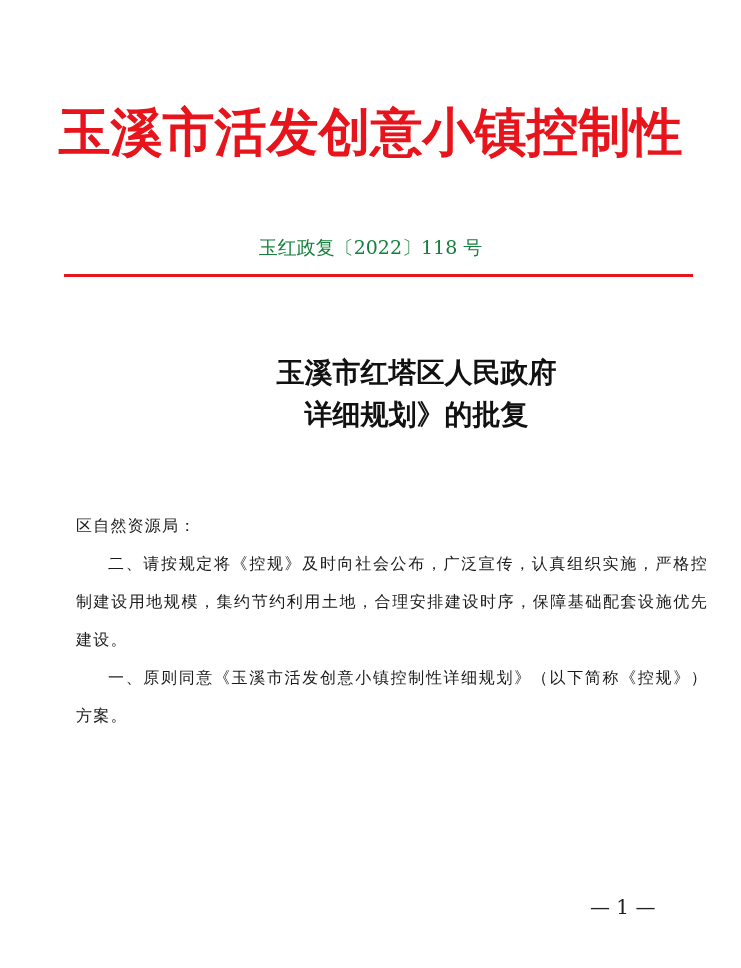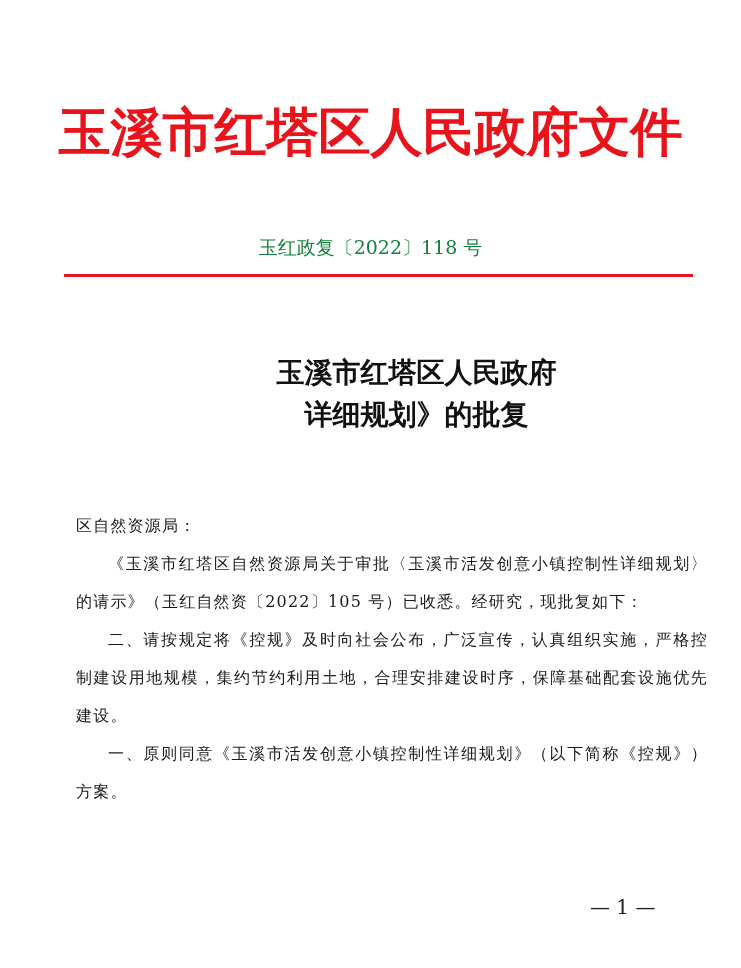--- a/index.html
+++ b/index.html
@@ -84,31 +84,30 @@
       top: 893px;
       font-size: 20px;
       line-height: 28px;
       color: #222222;
       white-space: nowrap;
     }
   </style>
 </head>
 <body>
 
-<div class="header-title" style="color: rgb(232, 20, 28);">玉溪市红塔区人民政府文件</div>
+<div class="header-title" style="color: rgb(232, 20, 28);">玉溪市活发创意小镇控制性</div>
 
 <div class="doc-number">玉红政复〔2022〕118 号</div>
 
 <div class="red-rule" style="background: rgb(232, 20, 28);"></div>
 
 <div class="main-title">
   <div>玉溪市红塔区人民政府</div>
   <div>详细规划》的批复</div>
 </div>
 
 <div class="body-text">
   <p>区自然资源局：</p>
-  <p class="indent">《玉溪市红塔区自然资源局关于审批〈玉溪市活发创意小镇控制性详细规划〉的请示》（玉红自然资〔2022〕105 号）已收悉。经研究，现批复如下：</p>
   <p class="indent">二、请按规定将《控规》及时向社会公布，广泛宣传，认真组织实施，严格控制建设用地规模，集约节约利用土地，合理安排建设时序，保障基础配套设施优先建设。</p>
   <p class="indent">一、原则同意《玉溪市活发创意小镇控制性详细规划》（以下简称《控规》）方案。</p>
 </div>
 
 <div class="page-footer">— 1 —</div>
 
 </body></html>

